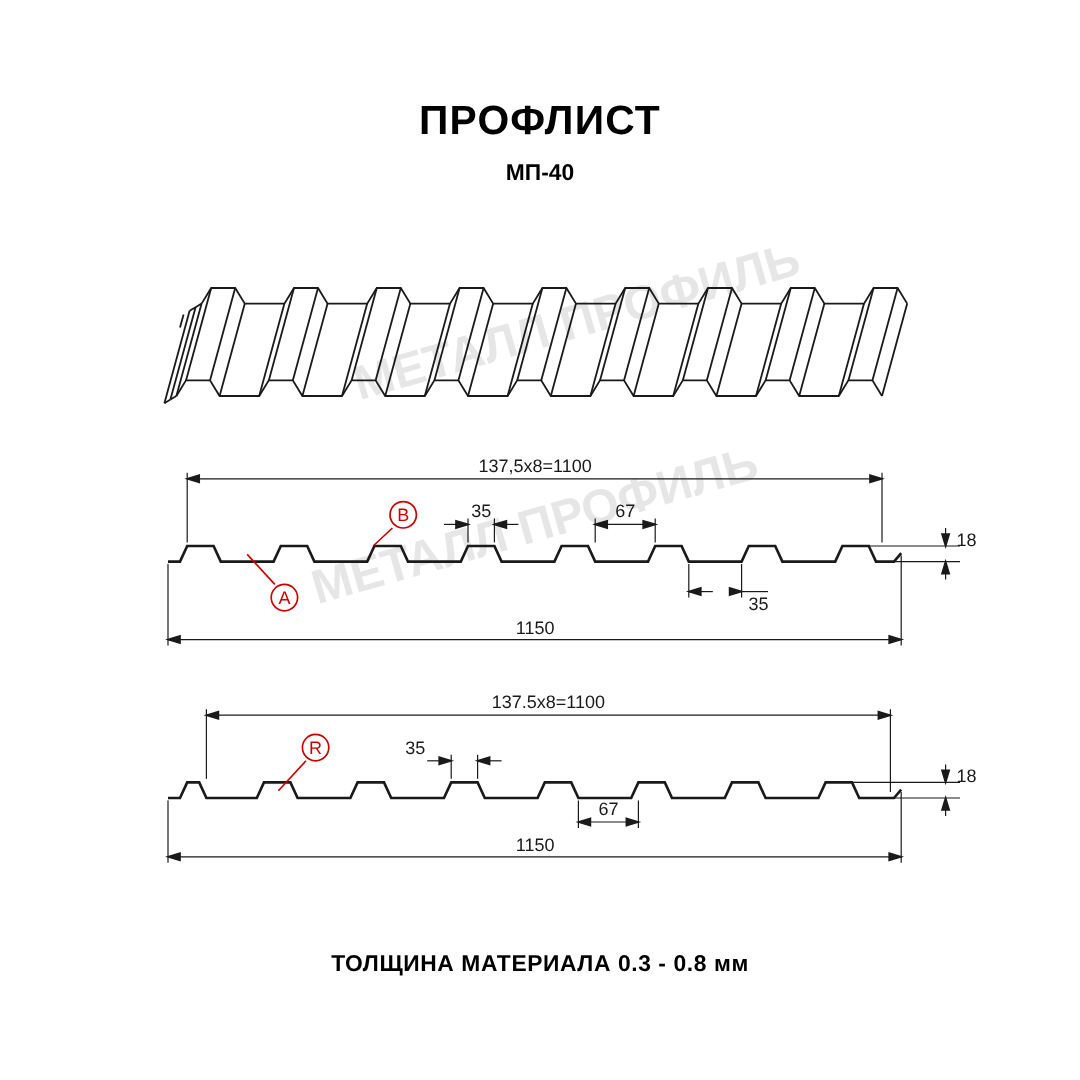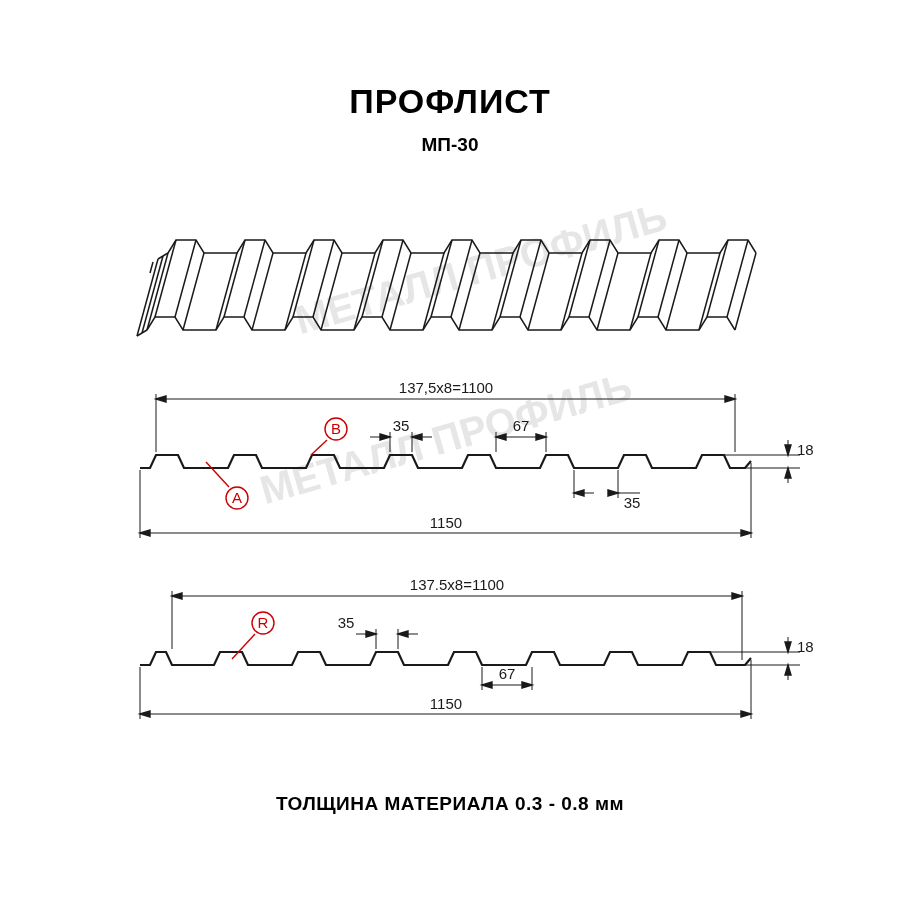--- a/index.html
+++ b/index.html
@@ -78,21 +78,21 @@
     transform: rotate(-16deg);
     transform-origin: left top;
   }
 </style>
 </head>
 <body>
 
 <div class="page">
 
   <div class="title">ПРОФЛИСТ</div>
-  <div class="subtitle">МП-30</div>
+  <div class="subtitle">МП-40</div>
 
   <div class="wm wm1">МЕТАЛЛ ПРОФИЛЬ</div>
   <div class="wm wm2">МЕТАЛЛ ПРОФИЛЬ</div>
 
   <svg class="drawing" viewBox="0 0 900 900">
     <g fill="none" stroke="#1a1a1a" stroke-width="1.6" stroke-linejoin="miter" stroke-linecap="butt">
 
       <g stroke-width="1.5">
 
         <path d="M168 253 L176 240 L196 240 L204 253 L237 253 L245 240 L265 240 L273 253

